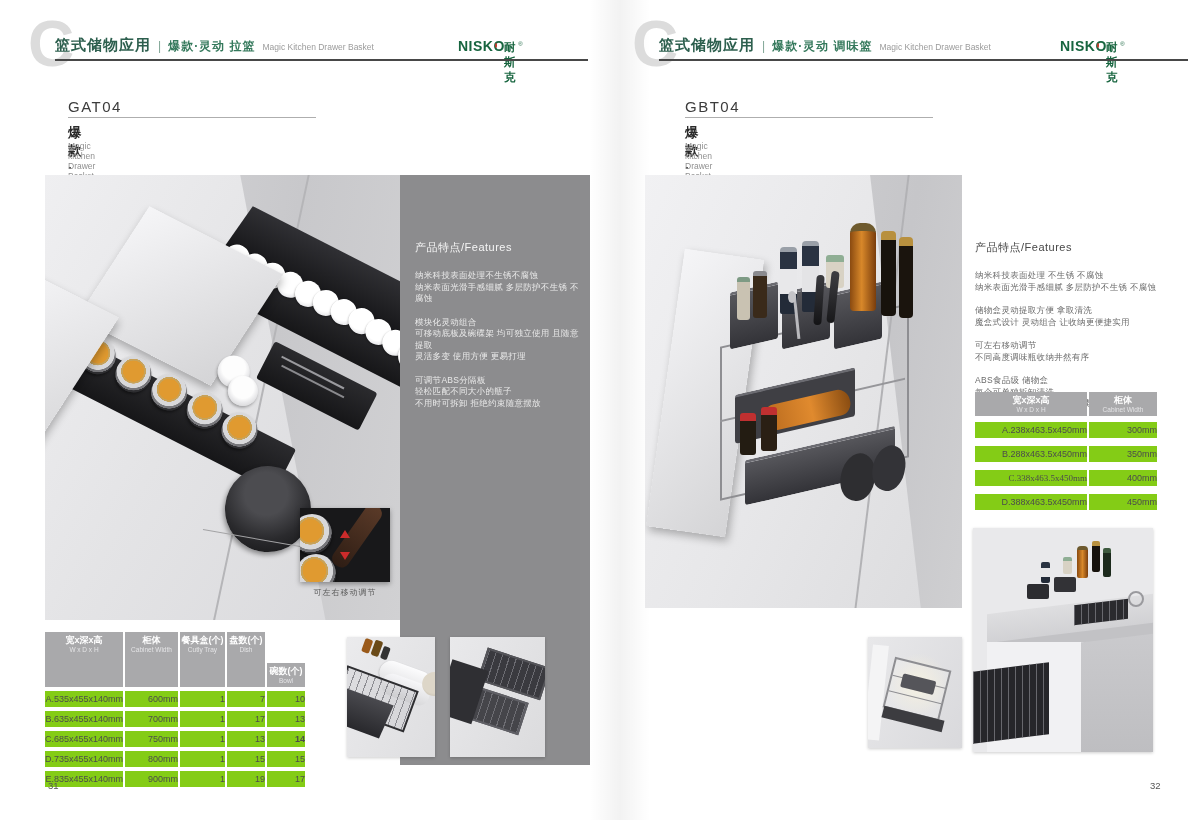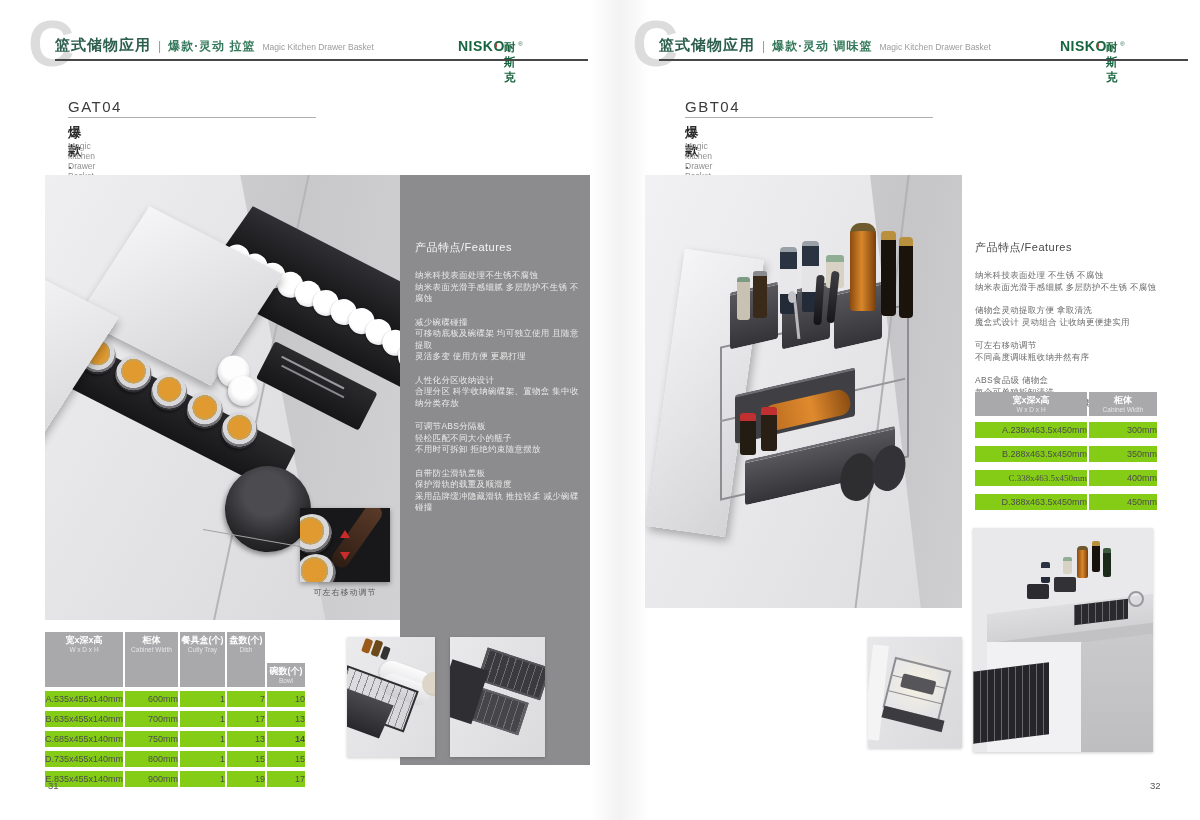--- a/index.html
+++ b/index.html
@@ -132,37 +132,28 @@
     </div>
 
     <div class="abs" style="left:400px;top:175px;width:190px;height:590px;background:#8c8c8e;"></div>
     <div class="abs feat-light" style="left:415px;top:240px;width:165px;">
       <div class="feat-title">产品特点/Features</div>
       <div class="feat-g">
         <div class="feat-line">纳米科技表面处理不生锈不腐蚀</div>
         <div class="feat-line">纳米表面光滑手感细腻 多层防护不生锈 不腐蚀</div>
       </div>
       <div class="feat-g">
-        <div class="feat-line">减少碗碟碰撞</div>
+        <div class="feat-line">模块化灵动组合</div>
         <div class="feat-line">可移动底板及碗碟架 均可独立使用 且随意提取</div>
         <div class="feat-line">灵活多变 使用方便 更易打理</div>
-      </div>
-      <div class="feat-g">
-        <div class="feat-line">人性化分区收纳设计</div>
-        <div class="feat-line">合理分区 科学收纳碗碟架、置物盒 集中收纳分类存放</div>
       </div>
       <div class="feat-g">
         <div class="feat-line">可调节ABS分隔板</div>
         <div class="feat-line">轻松匹配不同大小的瓶子</div>
         <div class="feat-line">不用时可拆卸 拒绝约束随意摆放</div>
-      </div>
-      <div class="feat-g">
-        <div class="feat-line">自带防尘滑轨盖板</div>
-        <div class="feat-line">保护滑轨的载重及顺滑度</div>
-        <div class="feat-line">采用品牌缓冲隐藏滑轨 推拉轻柔 减少碗碟碰撞</div>
       </div>
     </div>
 
     <div class="abs" style="left:45px;top:632px;width:260px;">
       <div class="trow">
         <div class="th" style="width:78px;">
           <div class="th-cn">宽x深x高</div>
           <div class="th-en">W x D x H</div>
         </div>
         <div class="th" style="width:53px;">

